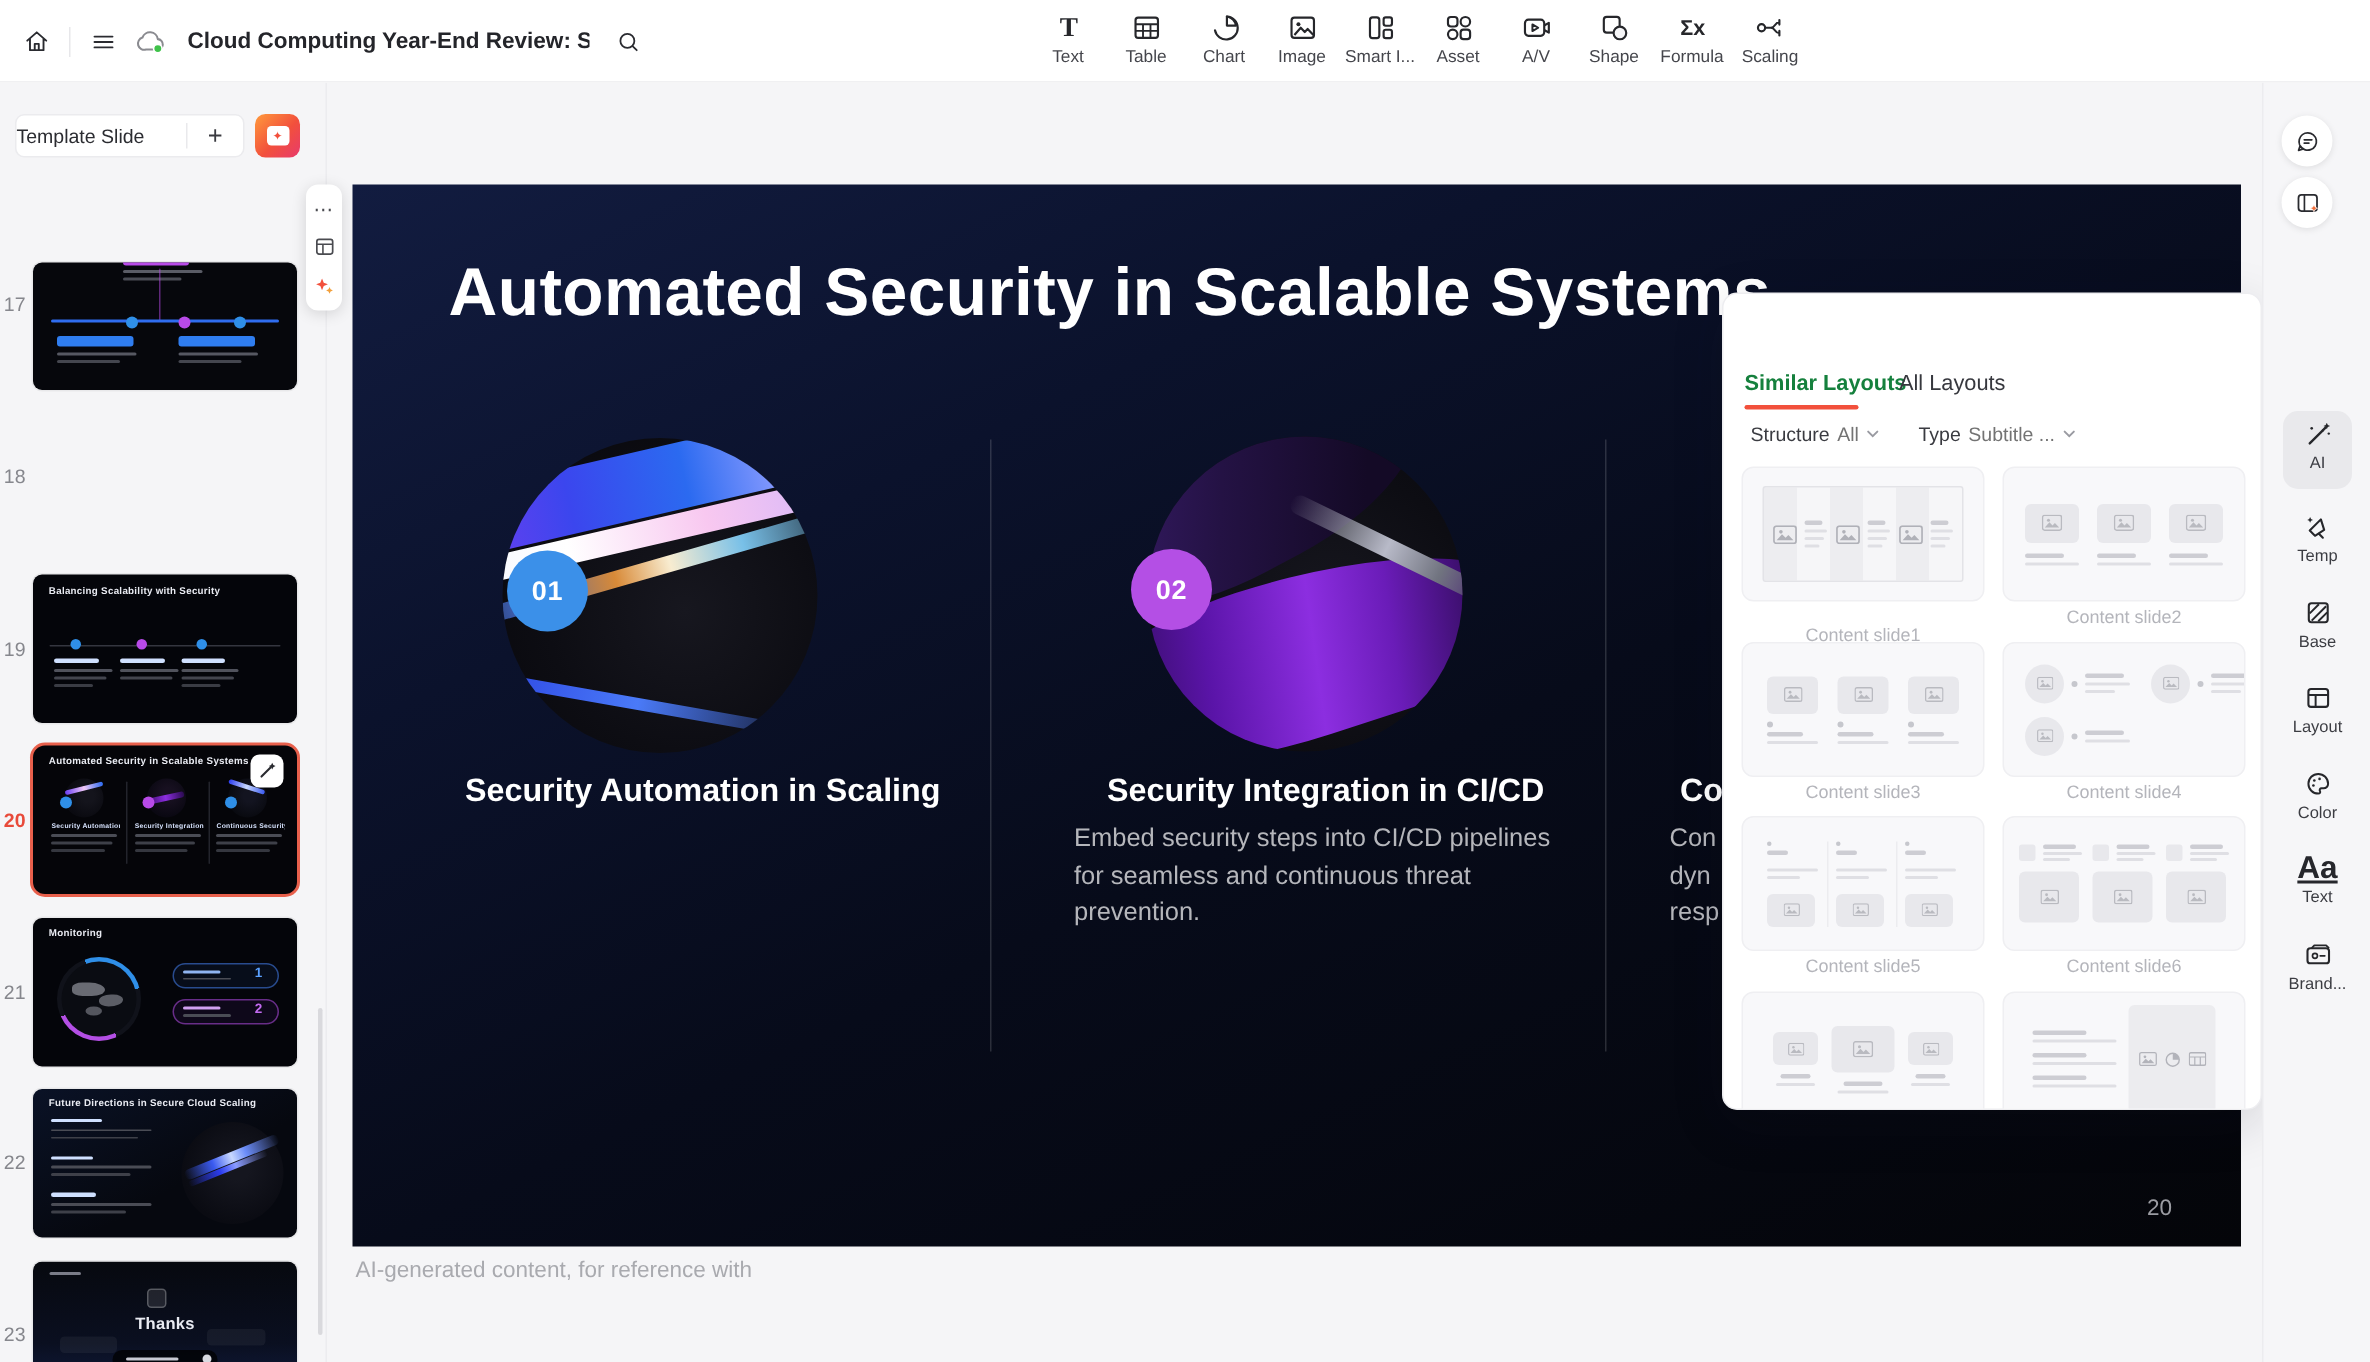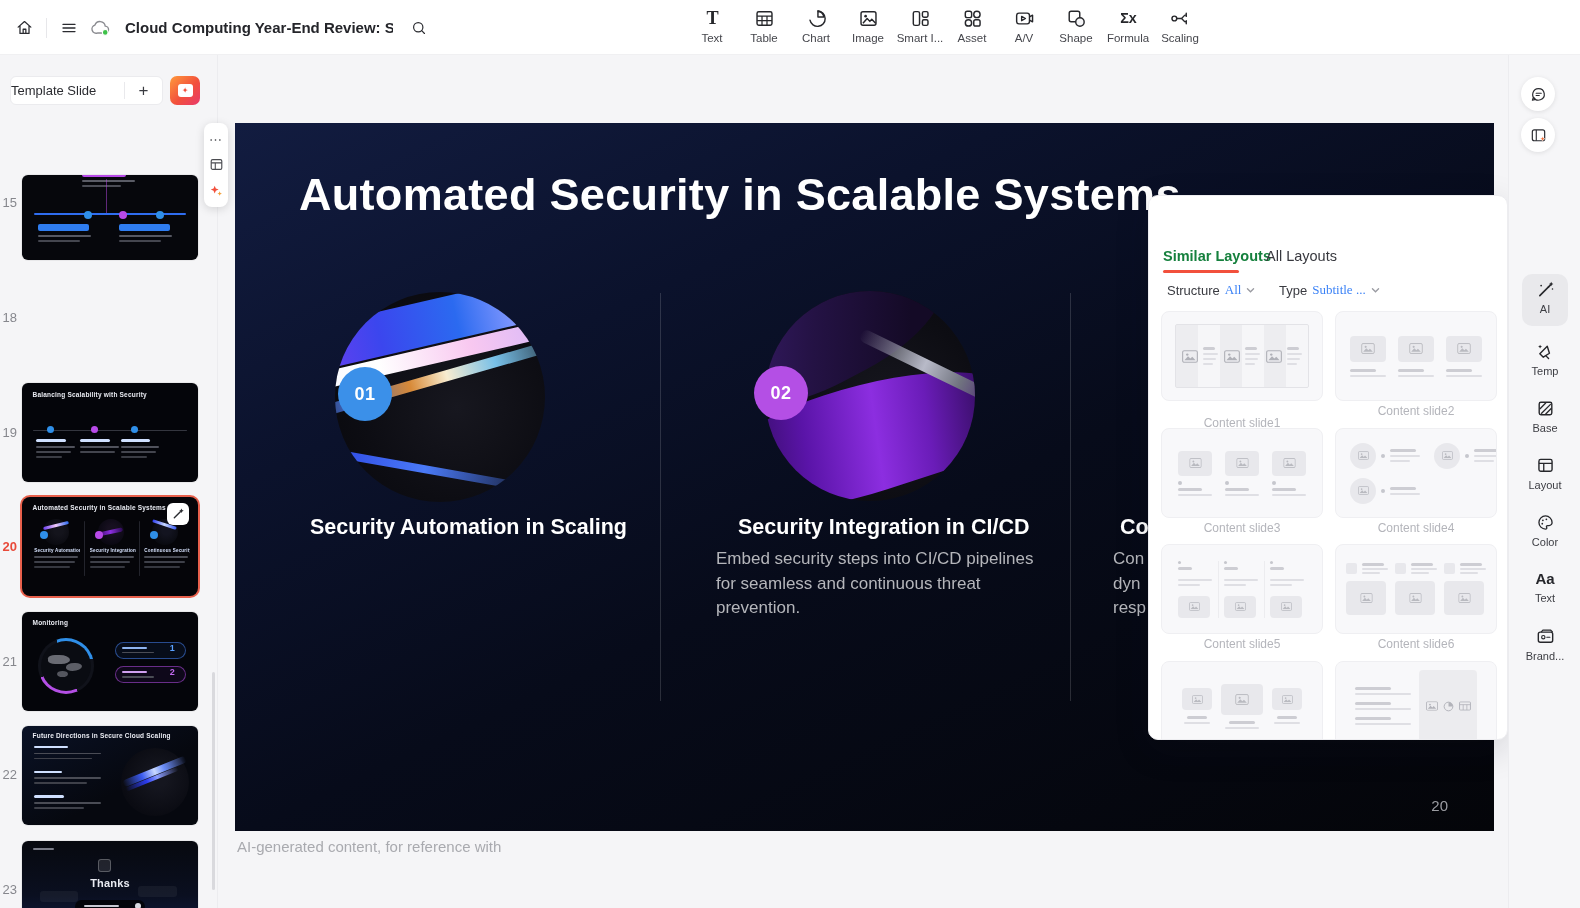--- a/index.html
+++ b/index.html
@@ -80,39 +80,39 @@
     border-radius:10px; box-shadow:0 10px 34px rgba(20,20,40,.15); z-index:30; overflow:hidden; }
   .seg { position:absolute; left:14px; top:12px; width:332px; height:33px; background:#f1f1f4; border-radius:7px; display:flex; }
   .seg-item { flex:1; display:flex; align-items:center; justify-content:center; font-size:13px; color:#4c4d53; cursor:pointer; }
   .seg-item.sel { background:#fff; border:1px solid #e4e4e8; border-radius:6px; margin:2px; color:#1d1e22; box-shadow:0 1px 2px rgba(0,0,0,.05); }
   .subtab { position:absolute; top:52px; font-size:14.5px; cursor:pointer; }
   .subtab.sel { font-weight:700; color:#15803d; }
   .subtab.norm { color:#37383e; }
   .subtab-underline { position:absolute; left:14px; top:74px; width:76px; height:3px; border-radius:2px; background:#f2503c; }
   .filter { position:absolute; top:86px; display:flex; align-items:center; gap:5px; font-size:13px; cursor:pointer; }
   .f-label { color:#3a3b41; }
-  .f-val { color:#3b82f6;font-family:Liberation Serif, serif; }
+  .f-val { color:#737373; }
   .card { position:absolute; width:162px; height:90px; background:#f8f8fa; border:1px solid #efeff2; border-radius:8px;
     display:flex; align-items:center; justify-content:center; overflow:hidden; cursor:pointer; }
   .caption { position:absolute; width:162px; text-align:center; font-size:12px; color:#b4b5bb; }
   .pbox { background:#e8e8ec; border-radius:4px; display:flex; align-items:center; justify-content:center; color:#b9bac0; }
   .pline { background:#dfdfe4; border-radius:2px; height:2px; }
   .pline.b { background:#cdcdd3; height:3px; }
   .pdot { border-radius:50%; background:#c6c7cd; width:4px; height:4px; }
   .pcol { display:flex; flex-direction:column; gap:3px; }
   .prow { display:flex; align-items:center; gap:5px; }
 
   
   #rightbar { position:absolute; left:1508px; top:55px; width:72px; height:853px; background:#f6f6f8; border-left:1px solid #ececef; z-index:35; }
   .rb-circle { position:absolute; left:12px; width:34px; height:34px; border-radius:50%; background:#fff; box-shadow:0 1px 5px rgba(0,0,0,.1);
     display:flex; align-items:center; justify-content:center; cursor:pointer; }
   .rb-item { position:absolute; left:0; width:72px; display:flex; flex-direction:column; align-items:center; gap:3px; cursor:pointer; }
   .rb-item .rlabel { font-size:11px; color:#3c3d43; }
   .rb-sel-bg { position:absolute; left:13px; width:46px; height:52px; background:#e9e9ec; border-radius:10px; }
-  .aa-glyph { font-size:15px; font-weight:700; color:#26272c; line-height:20px; }
+  .aa-glyph { font-size:21px; font-weight:700; color:#26272c; line-height:20px;text-decoration:underline; }
 </style>
 </head>
 <body>
 
 <svg width="0" height="0" style="position:absolute">
   <symbol id="g-img" viewBox="0 0 20 16">
     <rect x="0.8" y="0.8" width="18.4" height="14.4" rx="2" fill="none" stroke="currentColor" stroke-width="1.4"></rect>
     <circle cx="6.6" cy="5.6" r="1.5" fill="currentColor"></circle>
     <path d="M3 12.6 L7.5 7.6 L10.5 10.6 L12.8 8.2 L17 12.6 Z" fill="currentColor"></path>
   </symbol>
@@ -234,21 +234,21 @@
 <div id="leftpanel">
   <div class="tmpl-pill">
     <span class="tmpl-label">Template Slide</span>
     <span class="tmpl-sep"></span>
     <span class="tmpl-plus">+</span>
   </div>
   <div class="ai-orange-btn">
     <span class="jar">✦</span>
   </div>
 
-  <div class="tnum" style="top:140px">15</div>
+  <div class="tnum" style="top:140px">17</div>
   <div class="th" style="top:120px;height:85px">
     <div class="tc" style="top:-14px;height:99px">
       <div class="bar" style="left:34%;top:9%;width:25%;height:7%;background:#b84ae8"></div>
       <div class="bar" style="left:34%;top:19%;width:30%;height:2px;background:#5a5c66"></div>
       <div class="bar" style="left:34%;top:24%;width:22%;height:2px;background:#4a4c55"></div>
       <div class="bar" style="left:48%;top:18%;width:1px;height:36%;background:rgba(184,74,232,.5)"></div>
       <div class="bar" style="left:7%;top:53%;width:86%;height:1.5px;background:#2f6df0"></div>
       <div class="dot" style="left:35%;top:50%;width:8px;height:8px;background:#2f8fe8"></div>
       <div class="dot" style="left:55%;top:50%;width:8px;height:8px;background:#b84ae8"></div>
       <div class="dot" style="left:76%;top:50%;width:8px;height:8px;background:#2f8fe8"></div>

